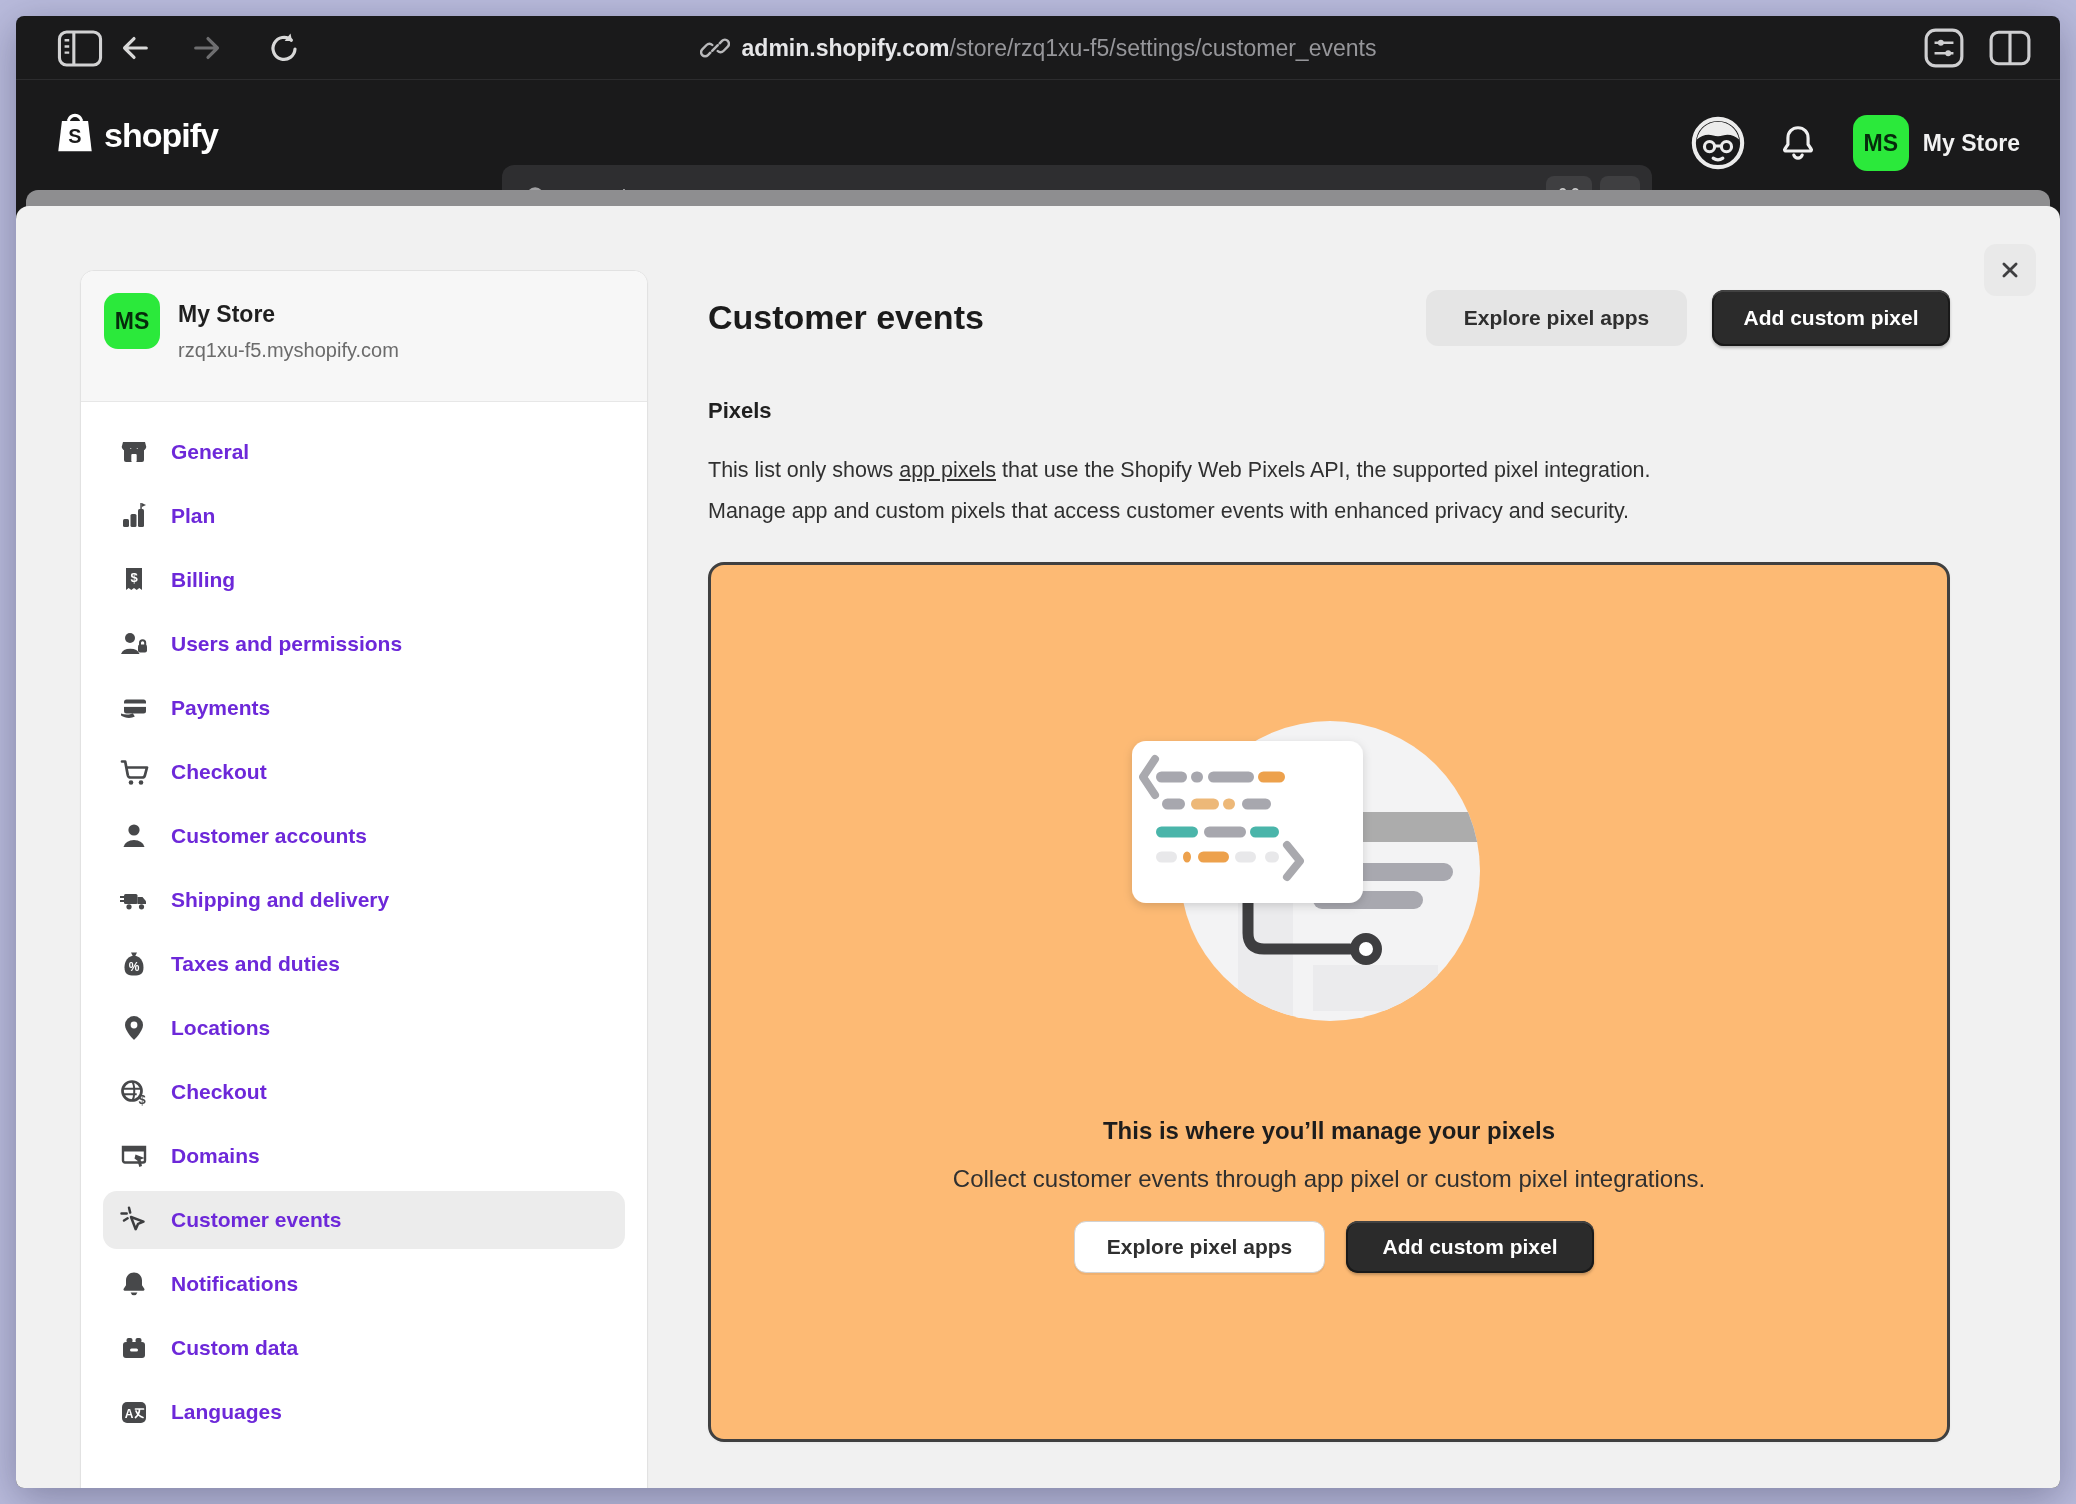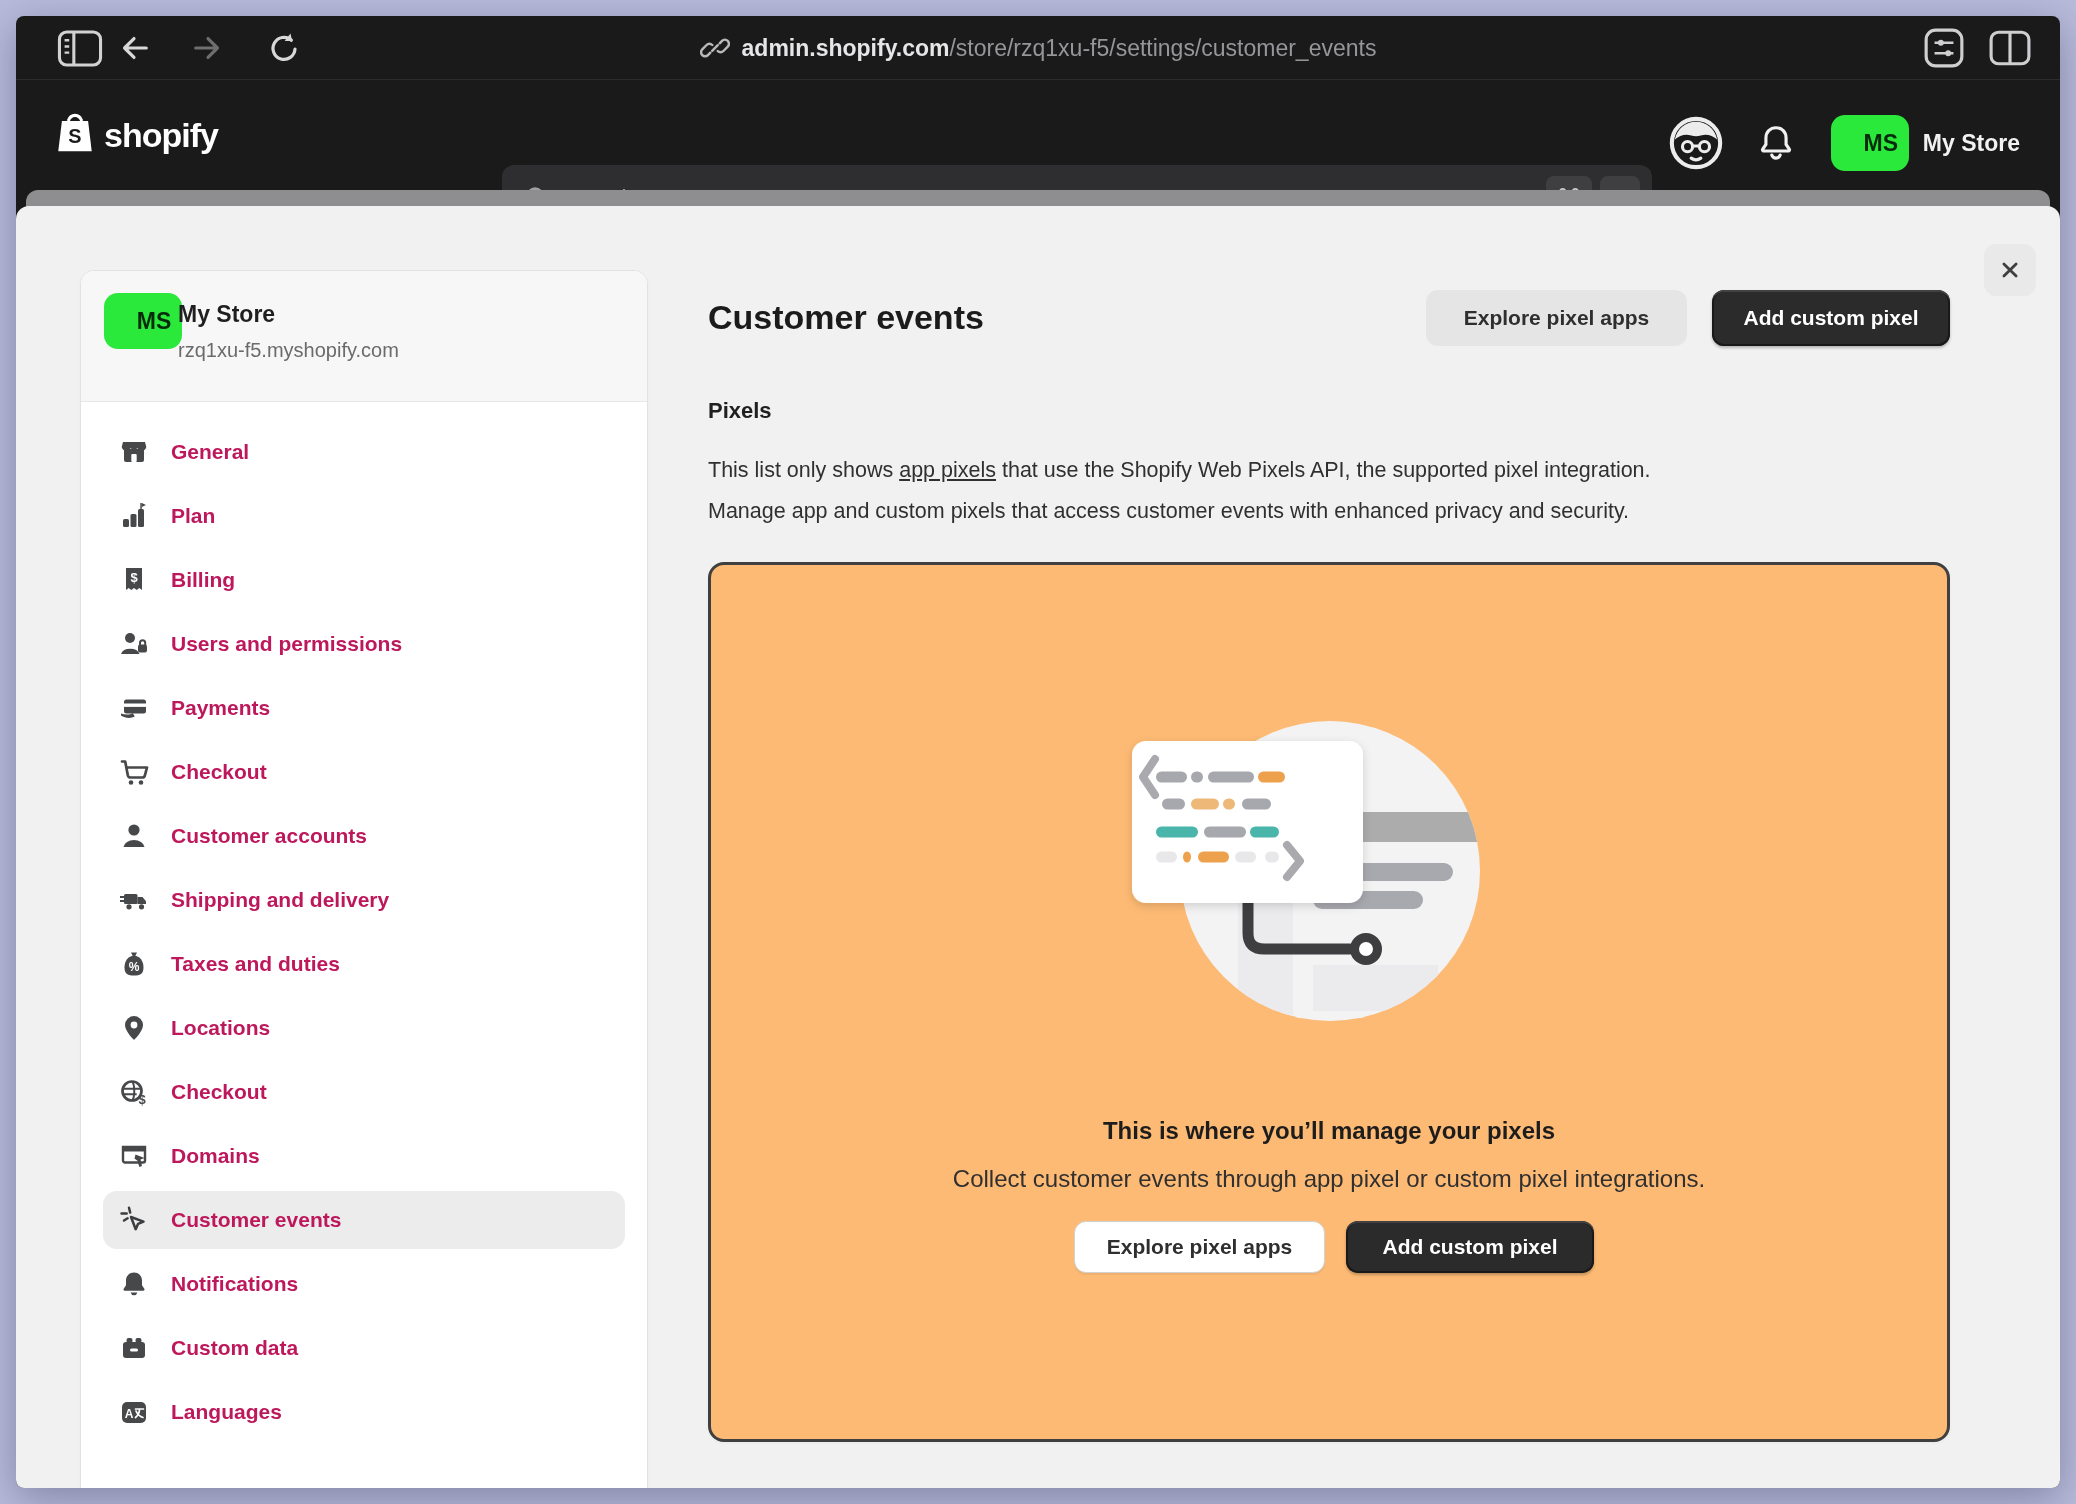--- a/index.html
+++ b/index.html
@@ -38,21 +38,21 @@
   .kbd{
     height:44px;border-radius:8px;background:#3f3f41;color:#c9c9c9;
     display:flex;align-items:center;justify-content:center;font-size:20px;
     margin-left:8px;
   }
   .kbd.cmd{width:46px;}
   .kbd.k{width:40px;font-family:"Liberation Sans",sans-serif;}
   .top-right{position:absolute;right:0;top:0;height:126px;display:flex;align-items:center;}
   .avatar{
     width:56px;height:56px;border-radius:14px;display:flex;align-items:center;justify-content:center;
-    font-weight:700;font-size:23px;color:#062b0c;cursor:pointer;padding-left:22px;
+    font-weight:700;font-size:23px;color:#062b0c;cursor:pointer;
   }
   .store-label{color:#f2f2f2;font-size:23px;font-weight:600;margin-left:14px;margin-right:40px;}
   .iconbtn{display:flex;align-items:center;justify-content:center;cursor:pointer;}
   
   .page-behind{position:absolute;left:10px;right:10px;top:174px;height:20px;background:#8e8e90;border-radius:12px 12px 0 0;}
   .modal{
     position:absolute;left:0;right:0;top:190px;height:1282px;
     background:#f1f1f1;border-radius:13px 13px 0 0;overflow:hidden;
   }
   .close-btn{
@@ -68,21 +68,21 @@
   .store-card{
     height:130px;background:#f7f7f7;border-bottom:1px solid #e7e7e7;
     border-radius:13px 13px 0 0;position:relative;
   }
   .store-card .avatar{position:absolute;left:23px;top:22px;cursor:default;}
   .store-name{position:absolute;left:97px;top:30px;font-size:23px;font-weight:700;color:#1f1f1f;}
   .store-domain{position:absolute;left:97px;top:68px;font-size:20px;color:#6b6b6b;}
   .nav{position:absolute;left:22px;right:22px;top:152px;}
   .nav-item{
     height:58px;margin-bottom:6px;border-radius:14px;display:flex;align-items:center;
-    cursor:pointer;color:#be185d;font-size:21px;font-weight:600;
+    cursor:pointer;color:#6d28d9;font-size:21px;font-weight:600;
   }
   .nav-item.selected{background:#ececec;}
   .nav-ic{width:34px;height:34px;margin-left:14px;margin-right:20px;display:flex;align-items:center;justify-content:center;flex:none;}
   .nav-ic svg{width:32px;height:32px;}
   
   .page-title{position:absolute;left:692px;top:92px;font-size:34px;font-weight:700;color:#1b1b1b;}
   .btn{
     display:inline-flex;align-items:center;justify-content:center;
     font-size:21px;font-weight:600;border-radius:12px;cursor:pointer;box-sizing:border-box;white-space:nowrap;
   }

